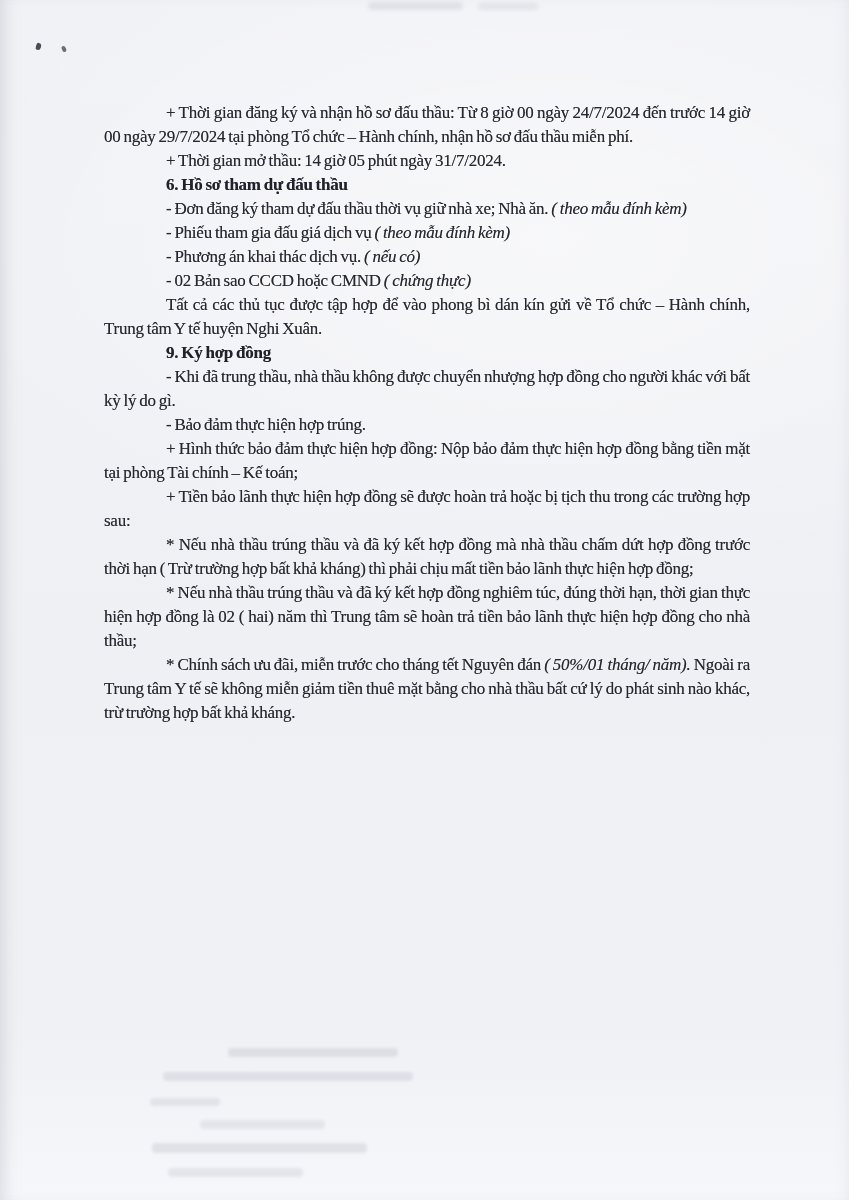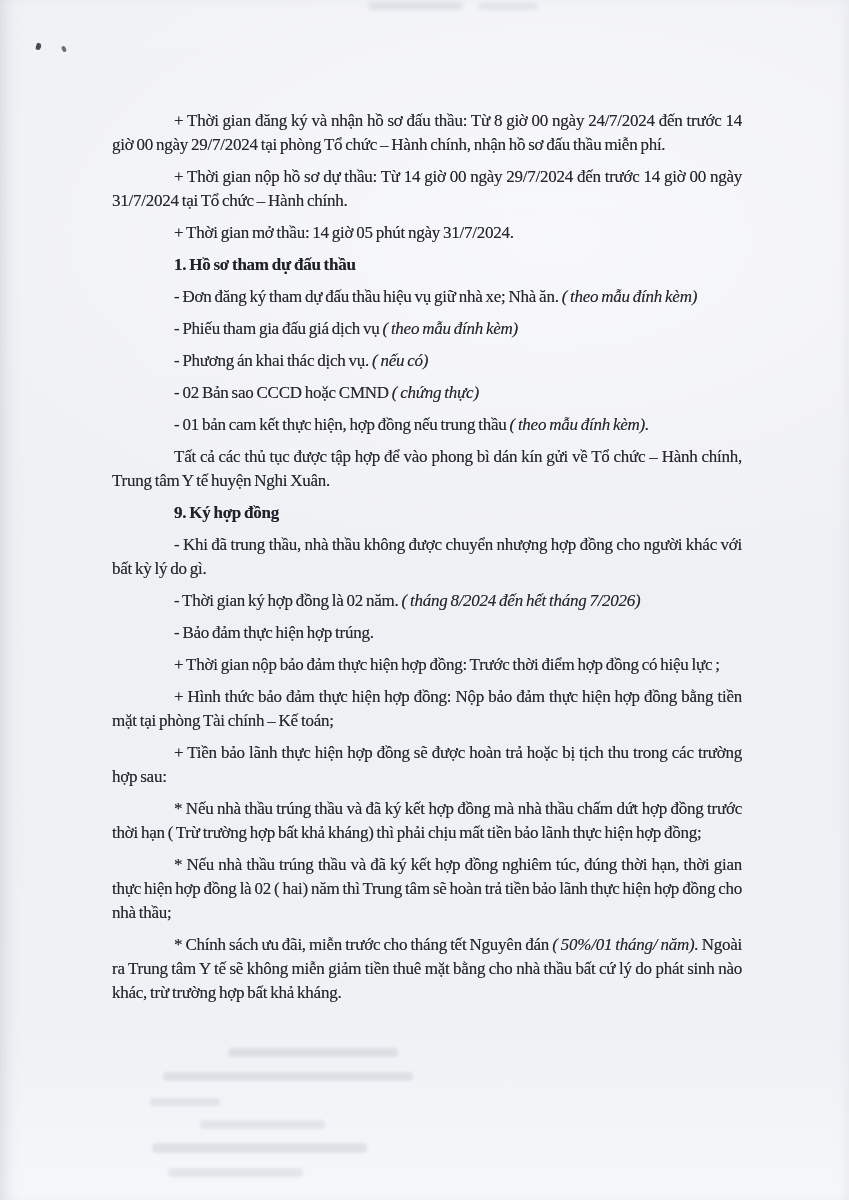--- a/index.html
+++ b/index.html
@@ -29,21 +29,21 @@
     width: 646px;
     color: #262730;
     font-size: 17px;
     line-height: 24px;
     letter-spacing: -0.25px;
     word-spacing: -1px;
     text-align: justify;
     text-shadow: 0 0 0.45px rgba(38,39,48,0.55);
   }
   .doc p {
-    margin: 8px;
+    margin: 0;
     text-indent: 62px;
   }
   .doc .seg-b { font-weight: bold; color: #20212a; }
   .doc .seg-i { font-style: italic; }
 
   
   .artifact { position: absolute; pointer-events: none; }
   .speck {
     background: #4a4c55;
     border-radius: 40% 60% 55% 45%;
@@ -65,34 +65,30 @@
 <div class="page">
 
   <div class="artifact speck" style="left:36px; top:43px; width:5px; height:7px; transform:rotate(18deg);"></div>
   <div class="artifact speck" style="left:62px; top:46px; width:4px; height:6px; transform:rotate(-25deg); opacity:.8;"></div>
 
   <div class="artifact smudge" style="left:368px; top:2px; width:95px; height:8px; opacity:.18;"></div>
   <div class="artifact smudge" style="left:478px; top:3px; width:60px; height:7px; opacity:.15;"></div>
 
   <div class="doc">
       <p><span class="seg-n">+ Thời gian đăng ký và nhận hồ sơ đấu thầu: Từ 8 giờ 00 ngày 24/7/2024 đến trước 14 giờ 00 ngày 29/7/2024 tại phòng Tổ chức – Hành chính, nhận hồ sơ đấu thầu miễn phí.</span></p>
-      <p><span class="seg-n">+ Thời gian nộp hồ sơ dự thầu: Từ 14 giờ 00 ngày 29/7/2024 đến trước 14 giờ 00 ngày 31/7/2024 tại Tổ chức – Hành chính.</span></p>
       <p><span class="seg-n">+ Thời gian mở thầu: 14 giờ 05 phút ngày 31/7/2024.</span></p>
-      <p><span class="seg-b">1. Hồ sơ tham dự đấu thầu</span></p>
-      <p><span class="seg-n">- Đơn đăng ký tham dự đấu thầu hiệu vụ giữ nhà xe; Nhà ăn. </span><span class="seg-i">( theo mẫu đính kèm)</span></p>
+      <p><span class="seg-b">6. Hồ sơ tham dự đấu thầu</span></p>
+      <p><span class="seg-n">- Đơn đăng ký tham dự đấu thầu thời vụ giữ nhà xe; Nhà ăn. </span><span class="seg-i">( theo mẫu đính kèm)</span></p>
       <p><span class="seg-n">- Phiếu tham gia đấu giá dịch vụ </span><span class="seg-i">( theo mẫu đính kèm)</span></p>
       <p><span class="seg-n">- Phương án khai thác dịch vụ. </span><span class="seg-i">( nếu có)</span></p>
       <p><span class="seg-n">- 02 Bản sao CCCD hoặc CMND </span><span class="seg-i">( chứng thực)</span></p>
-      <p><span class="seg-n">- 01 bản cam kết thực hiện, hợp đồng nếu trung thầu </span><span class="seg-i">( theo mẫu đính kèm).</span></p>
       <p><span class="seg-n">Tất cả các thủ tục được tập hợp để vào phong bì dán kín gửi về Tổ chức – Hành chính, Trung tâm Y tế huyện Nghi Xuân.</span></p>
       <p><span class="seg-b">9. Ký hợp đồng</span></p>
       <p><span class="seg-n">- Khi đã trung thầu, nhà thầu không được chuyển nhượng hợp đồng cho người khác với bất kỳ lý do gì.</span></p>
-      <p><span class="seg-n">- Thời gian ký hợp đồng là 02 năm. </span><span class="seg-i">( tháng 8/2024 đến hết tháng 7/2026)</span></p>
       <p><span class="seg-n">- Bảo đảm thực hiện hợp trúng.</span></p>
-      <p><span class="seg-n">+ Thời gian nộp bảo đảm thực hiện hợp đồng: Trước thời điểm hợp đồng có hiệu lực ;</span></p>
       <p><span class="seg-n">+ Hình thức bảo đảm thực hiện hợp đồng: Nộp bảo đảm thực hiện hợp đồng bằng tiền mặt tại phòng Tài chính – Kế toán;</span></p>
       <p><span class="seg-n">+ Tiền bảo lãnh thực hiện hợp đồng sẽ được hoàn trả hoặc bị tịch thu trong các trường hợp sau:</span></p>
       <p><span class="seg-n">* Nếu nhà thầu trúng thầu và đã ký kết hợp đồng mà nhà thầu chấm dứt hợp đồng trước thời hạn ( Trừ trường hợp bất khả kháng) thì phải chịu mất tiền bảo lãnh thực hiện hợp đồng;</span></p>
       <p><span class="seg-n">* Nếu nhà thầu trúng thầu và đã ký kết hợp đồng nghiêm túc, đúng thời hạn, thời gian thực hiện hợp đồng là 02 ( hai) năm thì Trung tâm sẽ hoàn trả tiền bảo lãnh thực hiện hợp đồng cho nhà thầu;</span></p>
       <p><span class="seg-n">* Chính sách ưu đãi, miễn trước cho tháng tết Nguyên đán </span><span class="seg-i">( 50%/01 tháng/ năm).</span><span class="seg-n"> Ngoài ra Trung tâm Y tế sẽ không miễn giảm tiền thuê mặt bằng cho nhà thầu bất cứ lý do phát sinh nào khác, trừ trường hợp bất khả kháng.</span></p>
     </div>
 
   <div class="artifact ghost-line" style="left:228px; top:1048px; width:170px; height:9px; opacity:.17;"></div>
   <div class="artifact ghost-line" style="left:163px; top:1072px; width:250px; height:9px; opacity:.16;"></div>
   <div class="artifact ghost-line" style="left:150px; top:1098px; width:70px; height:8px; opacity:.14;"></div>

